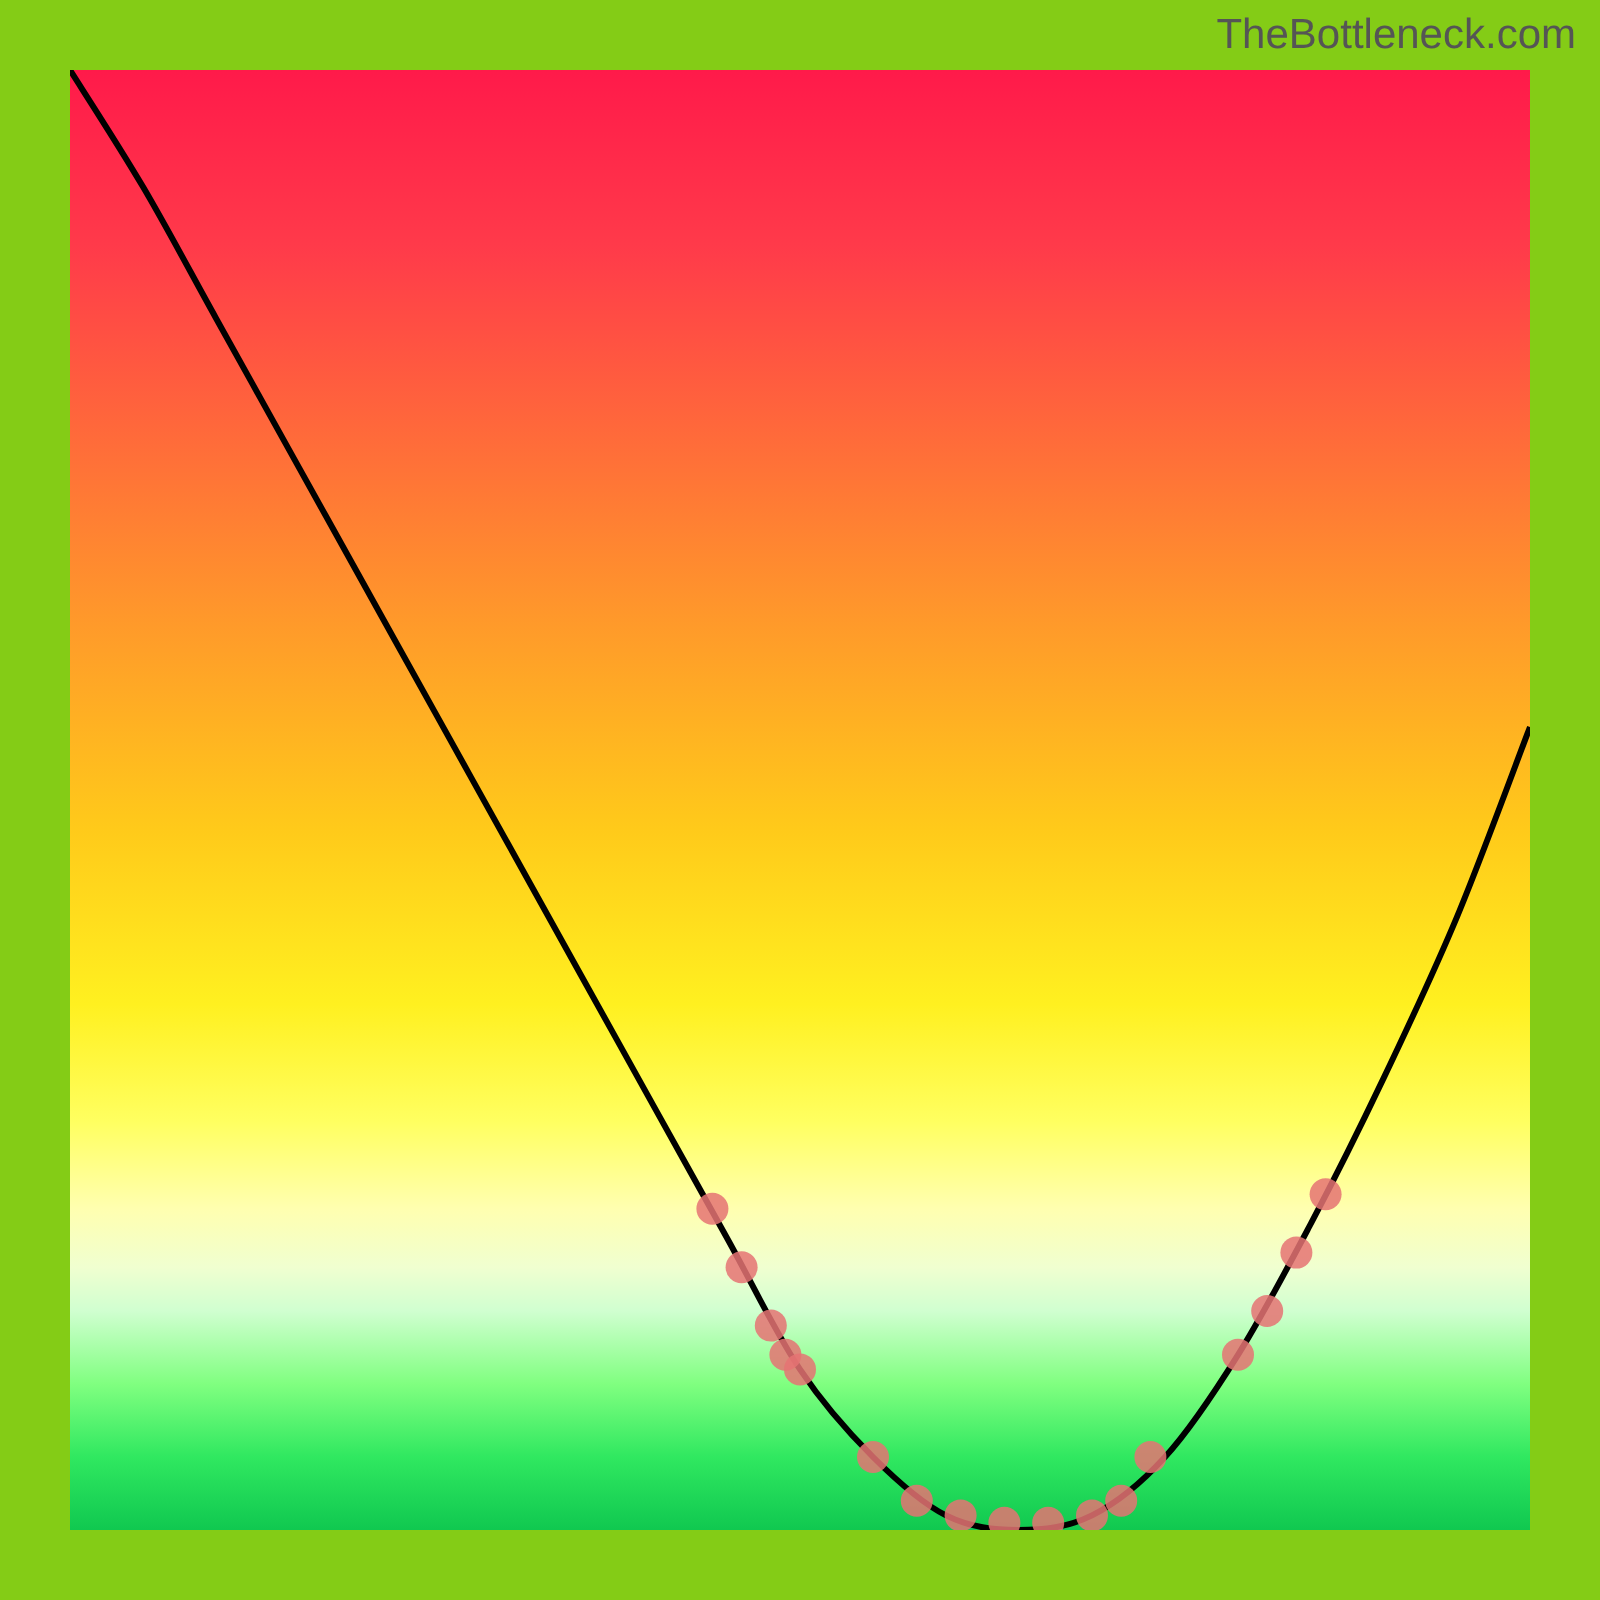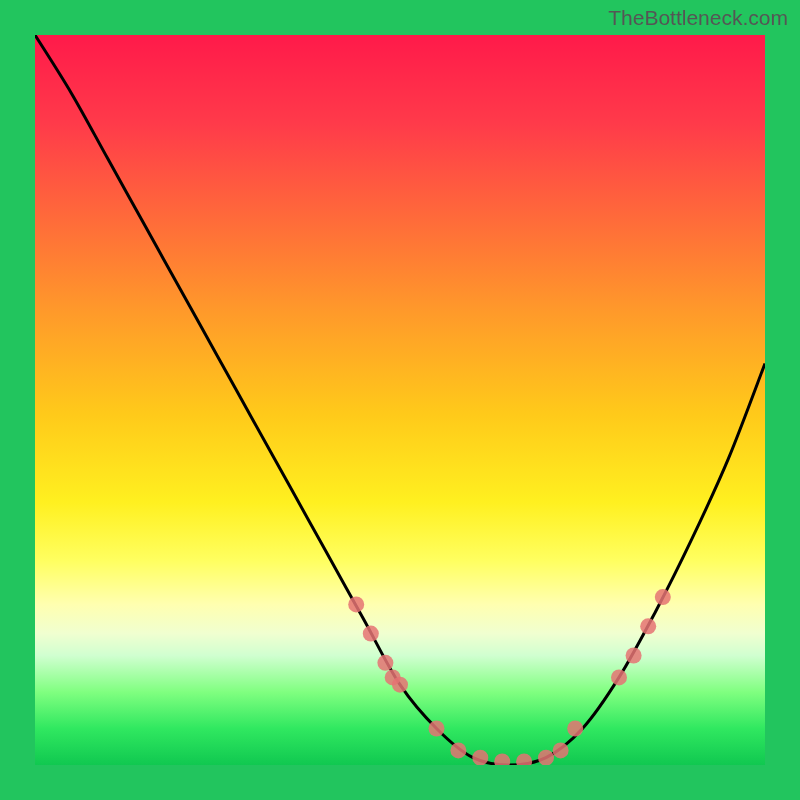--- a/index.html
+++ b/index.html
@@ -8,21 +8,21 @@
     background: #000;
     width: 800px;
     height: 800px;
     overflow: hidden;
     font-family: Arial, sans-serif;
   }
   .container {
     position: relative;
     width: 800px;
     height: 800px;
-    background: #22c55e;
+    background: #84cc16;
   }
   .watermark {
     position: absolute;
     top: 6px;
     right: 12px;
     color: #555;
     font-size: 21px;
     font-weight: 500;
     z-index: 10;
   }

